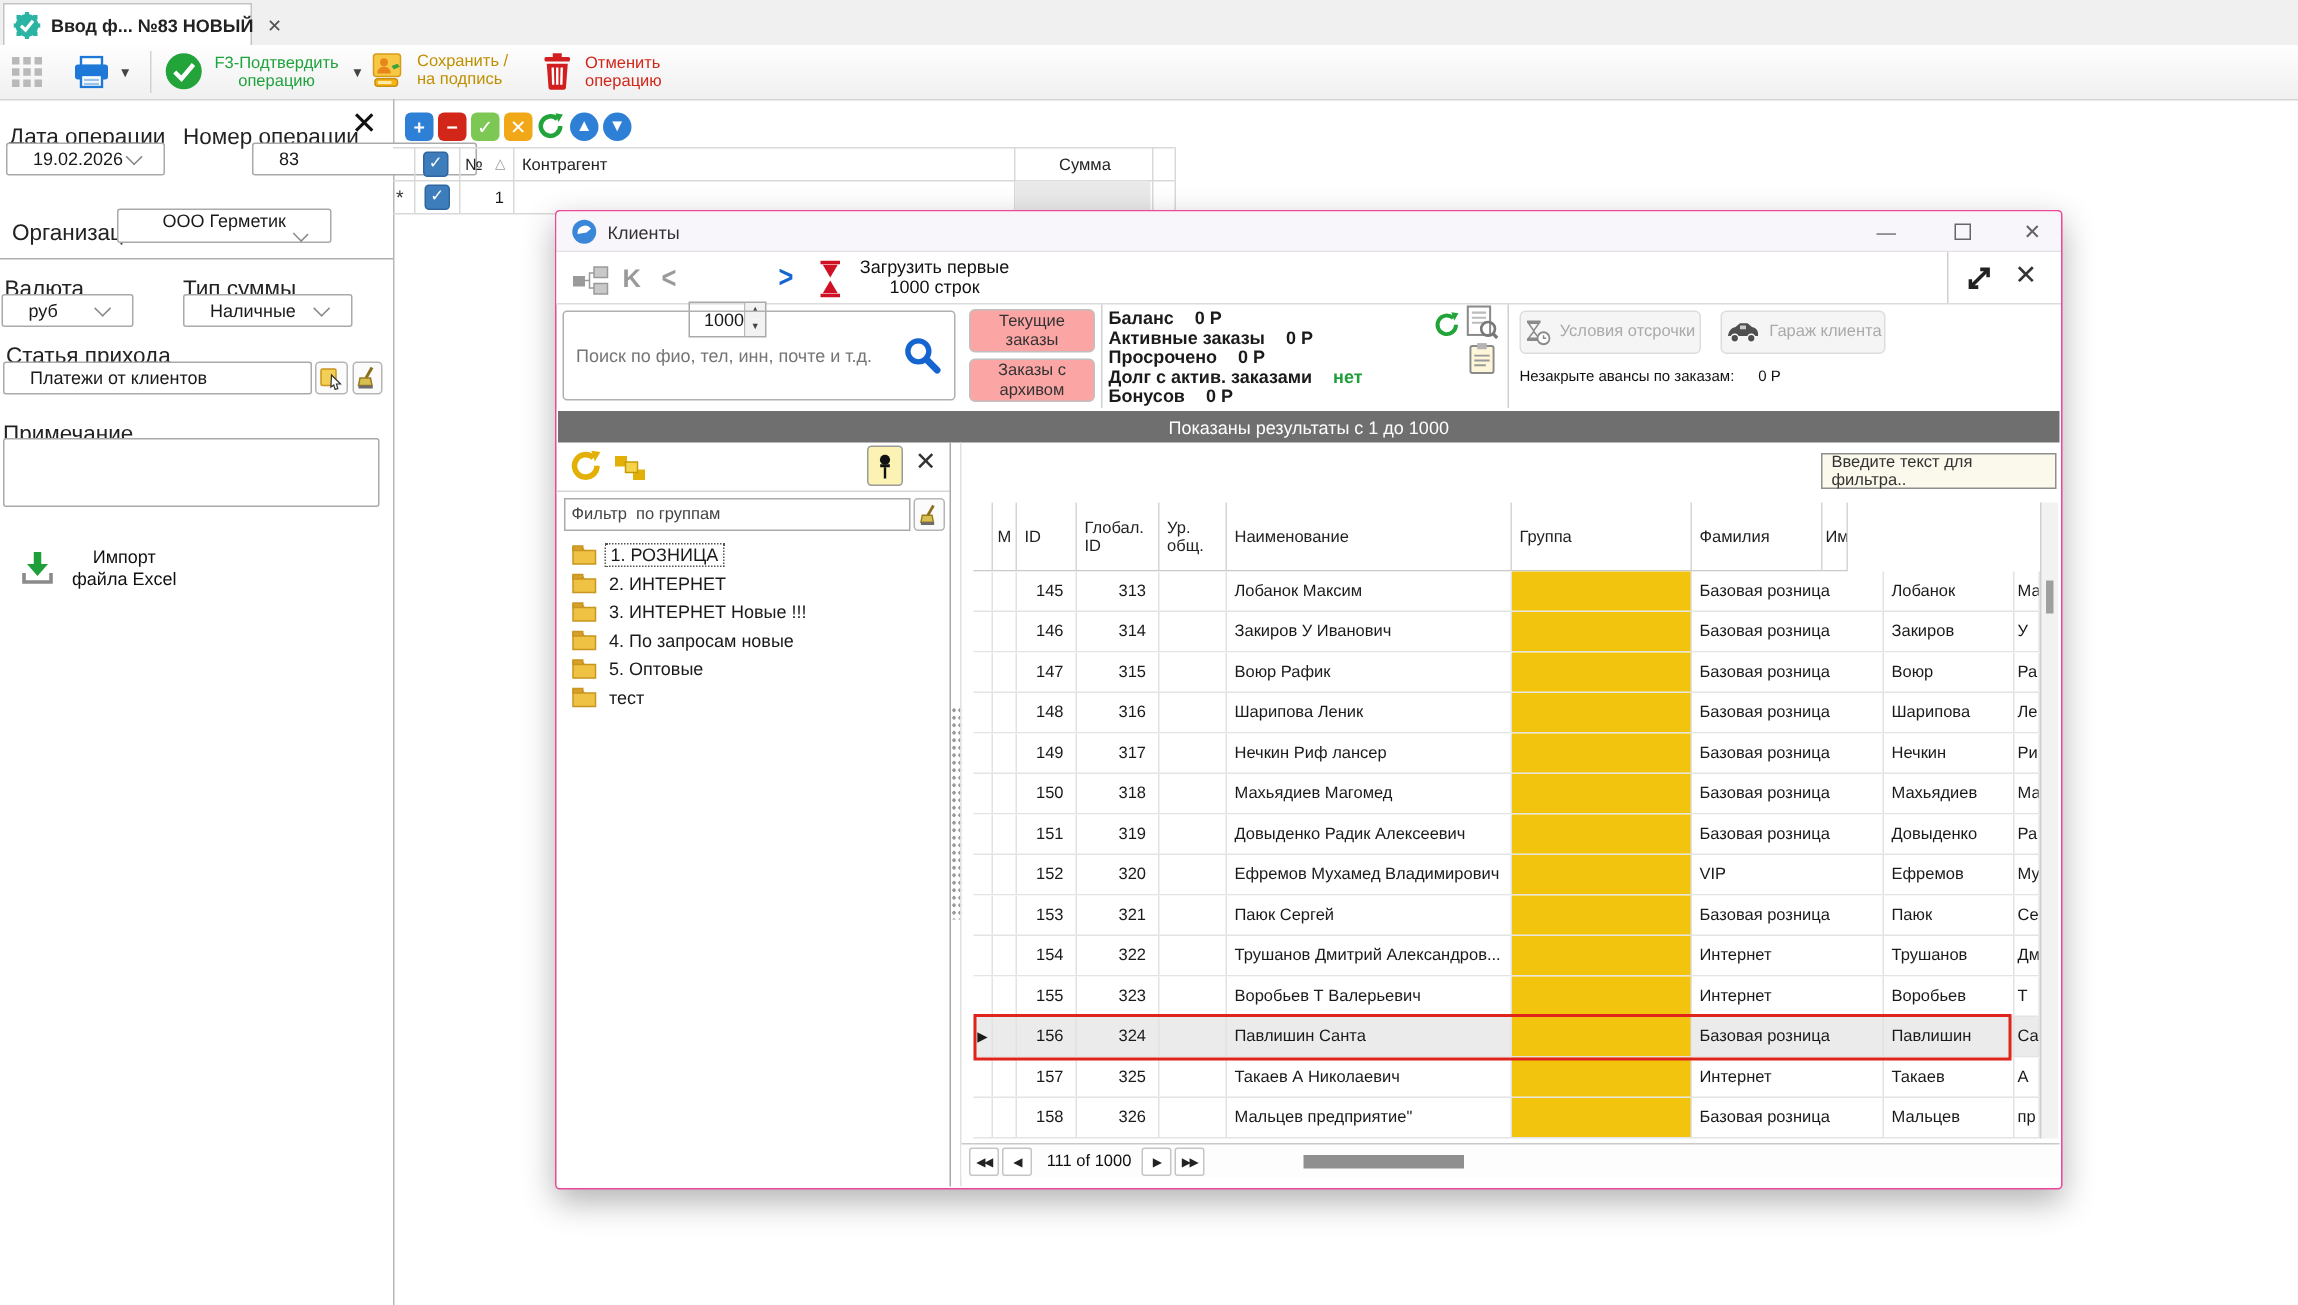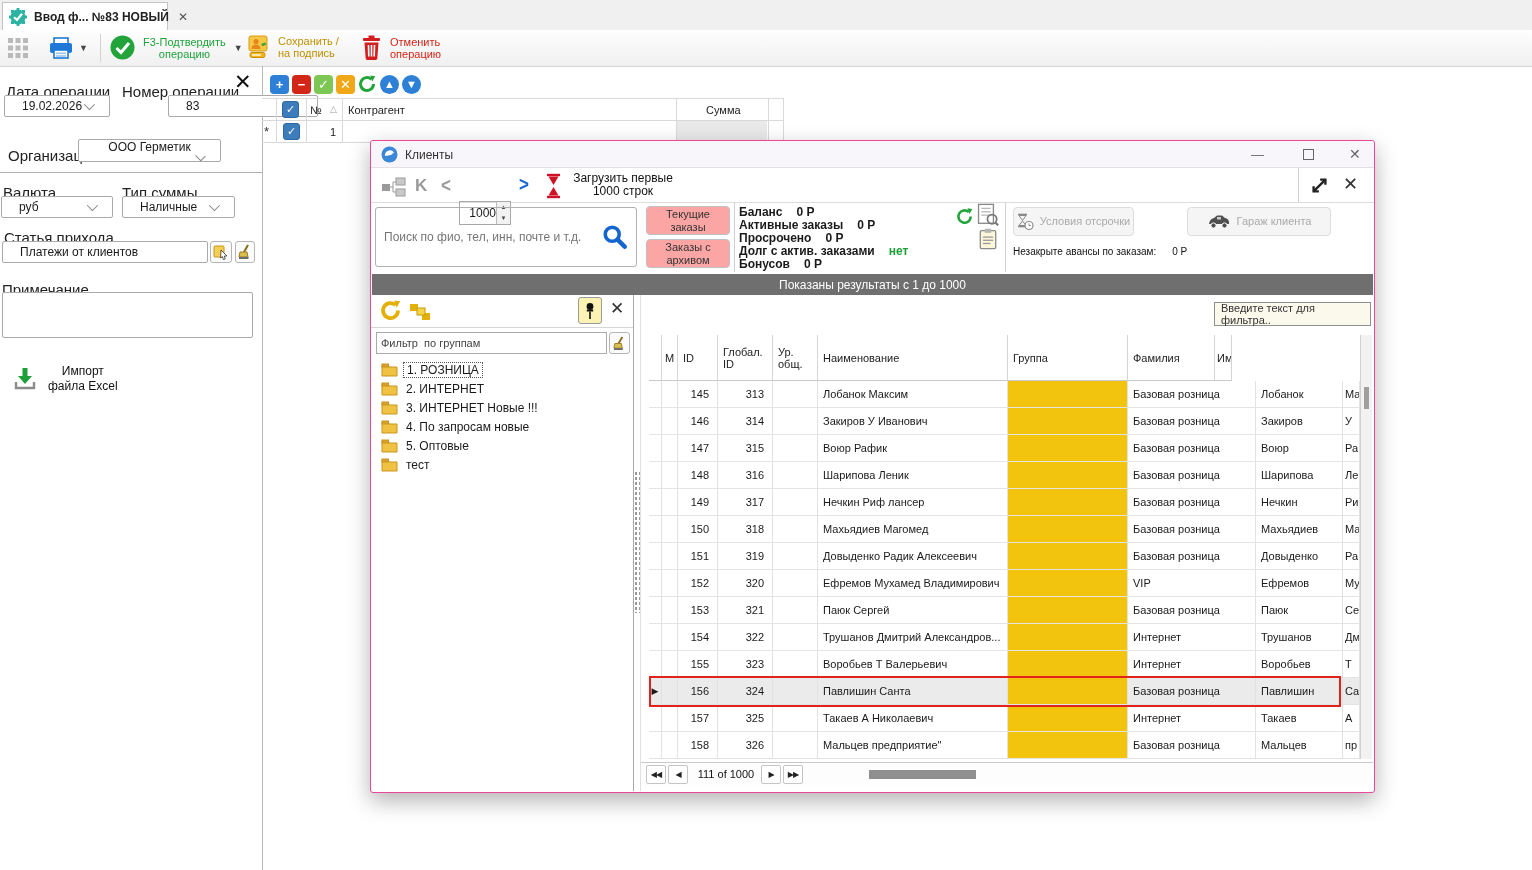--- a/index.html
+++ b/index.html
@@ -207,21 +207,21 @@
 
   <div class="lbl" style="left:8px;top:147px;">Организация</div>
   <div class="field combo" style="left:78px;top:139px;width:143px;height:23px;flex-direction:column;">
     <span>ООО Герметик</span>
       <span class="chev"></span>
   </div>
 
   <div class="hline" style="left:0;top:172px;width:262px;background:#b0b0b0;"></div>
 
   <div class="lbl" style="left:3px;top:184px;">Валюта</div>
-  <div class="field combo" style="left:1px;top:196px;width:112px;height:22px;">
+  <div class="field combo" style="left:1px;top:196px;width:88px;height:22px;">
     <span>руб</span>
       <span class="chev"></span>
   </div>
   <div class="lbl" style="left:122px;top:184px;">Тип суммы</div>
   <div class="field combo" style="left:122px;top:196px;width:113px;height:22px;">
     <span>Наличные</span>
       <span class="chev"></span>
   </div>
 
   <div class="lbl" style="left:4px;top:229px;">Статья прихода</div>
@@ -425,21 +425,21 @@
       <svg width="17" height="18" viewBox="0 0 17 18">
           <line x1="1" y1="1.5" x2="10" y2="1.5" stroke="#8a8a8a" stroke-width="1.6"></line>
           <line x1="1" y1="13.5" x2="10" y2="13.5" stroke="#8a8a8a" stroke-width="1.6"></line>
           <polygon points="2,2.5 9,2.5 5.5,7.5" fill="none" stroke="#8a8a8a"></polygon>
           <polygon points="2,12.5 9,12.5 5.5,8" fill="none" stroke="#8a8a8a"></polygon>
           <circle cx="12" cy="12.5" r="4" fill="#fff" stroke="#8a8a8a" stroke-width="1.2"></circle>
           <path d="M12 10.5 v2 h1.8" fill="none" stroke="#8a8a8a"></path>
         </svg>
       <span>Условия отсрочки</span>
     </div>
-    <div class="btn dis" style="left:816px;top:66px;width:144px;height:29px;">
+    <div class="btn dis" style="left:776px;top:66px;width:110px;height:29px;">
       <svg width="24" height="15" viewBox="0 0 24 15">
           <path d="M2 10 c0.5-3 2-5.5 5-6 l3-2.5 h5 l3 2.5 c3 0.5 4.5 3 4 6 z" fill="#4f4f4f"></path>
           <circle cx="6.5" cy="11.5" r="2.6" fill="#4f4f4f" stroke="#fff"></circle>
           <circle cx="17.5" cy="11.5" r="2.6" fill="#4f4f4f" stroke="#fff"></circle>
           <rect x="10" y="3" width="4" height="2.5" fill="#fff" opacity="0.7"></rect>
         </svg>
       <span>Гараж клиента</span>
     </div>
     <div class="d" style="left:642px;top:105px;font-size:10px;color:#111;display:flex;">
       <span>Незакрыте авансы по заказам:</span>

